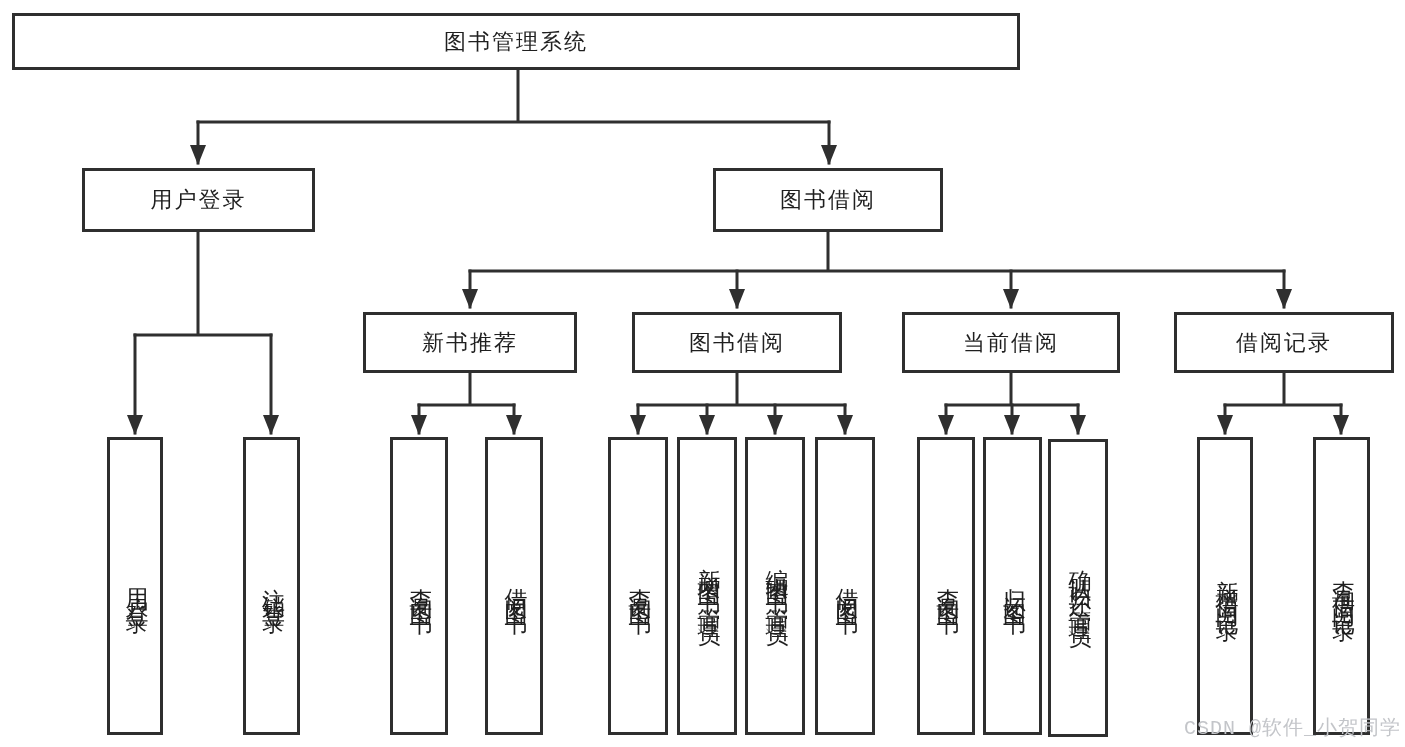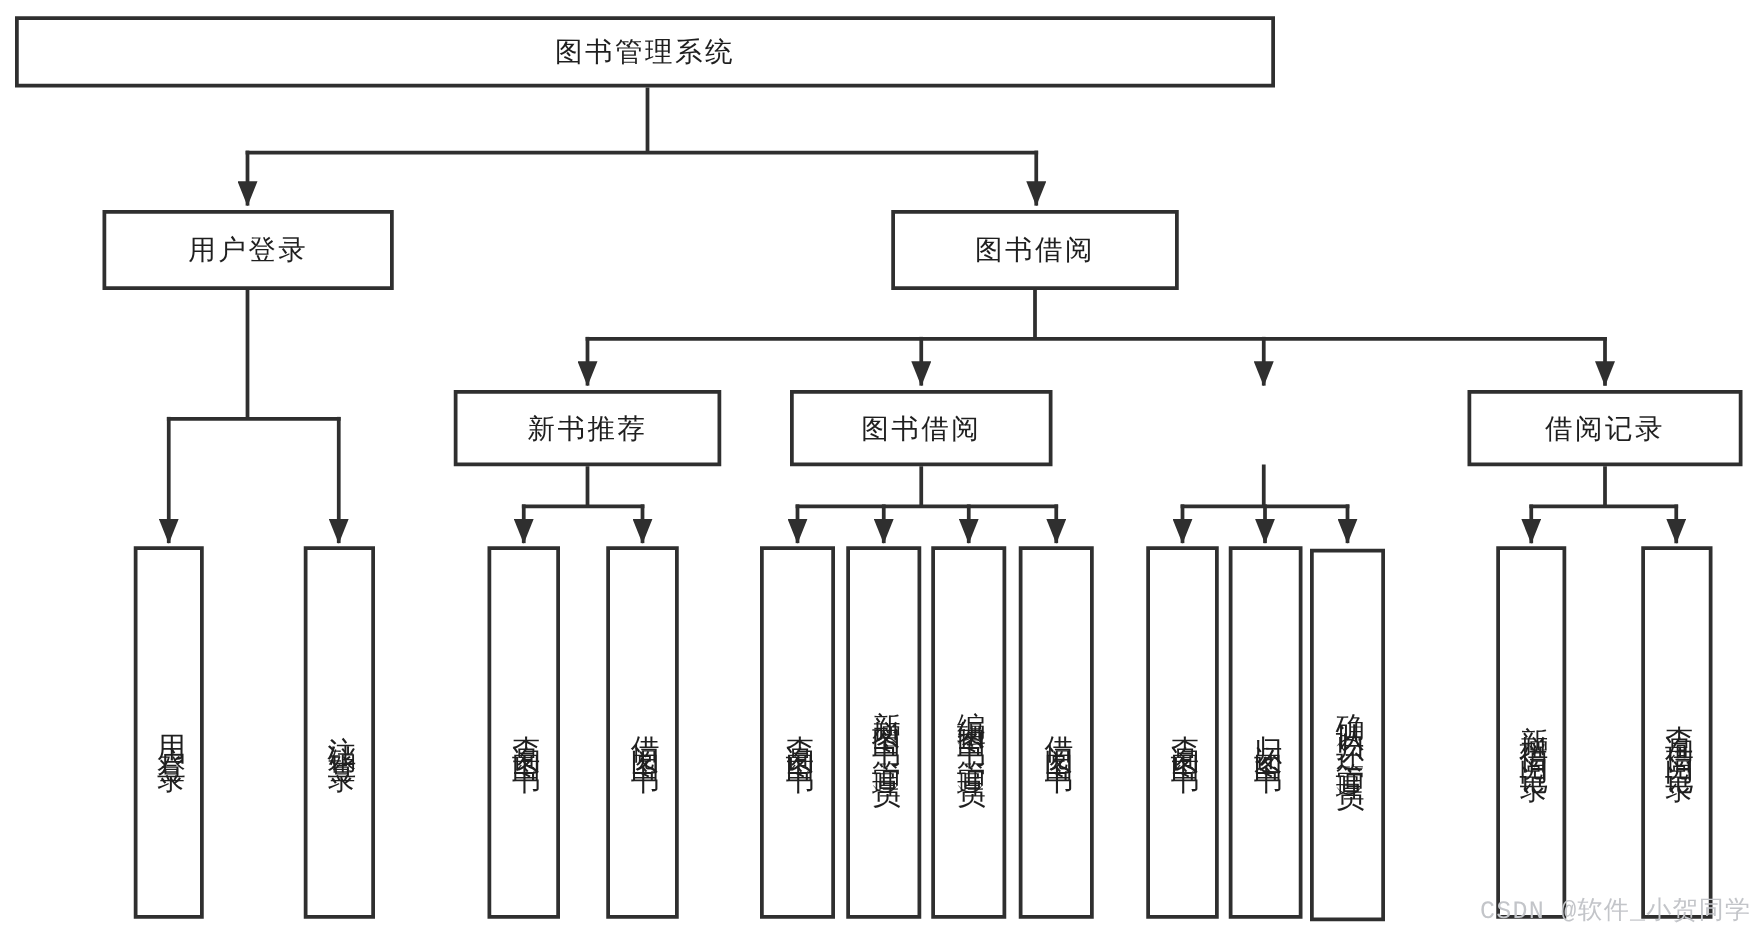--- a/index.html
+++ b/index.html
@@ -113,20 +113,23 @@
   <div class="box v" style="left:243px;top:437px;width:57px;height:298px">
     <span>注销登录</span>
   </div>
 
   <div class="box h" style="left:632px;top:312px;width:210px;height:61px">
     <span>图书借阅</span>
   </div>
   <div class="box h" style="left:363px;top:312px;width:214px;height:61px">
     <span>新书推荐</span>
   </div>
+  <div class="box h" style="left:902px;top:312px;width:218px;height:61px">
+    <span>当前借阅</span>
+  </div>
   <div class="box h" style="left:1174px;top:312px;width:220px;height:61px">
     <span>借阅记录</span>
   </div>
 
   <div class="box v" style="left:390px;top:437px;width:58px;height:298px">
     <span>查询图书</span>
   </div>
   <div class="box v" style="left:485px;top:437px;width:58px;height:298px">
     <span>借阅图书</span>
   </div>

